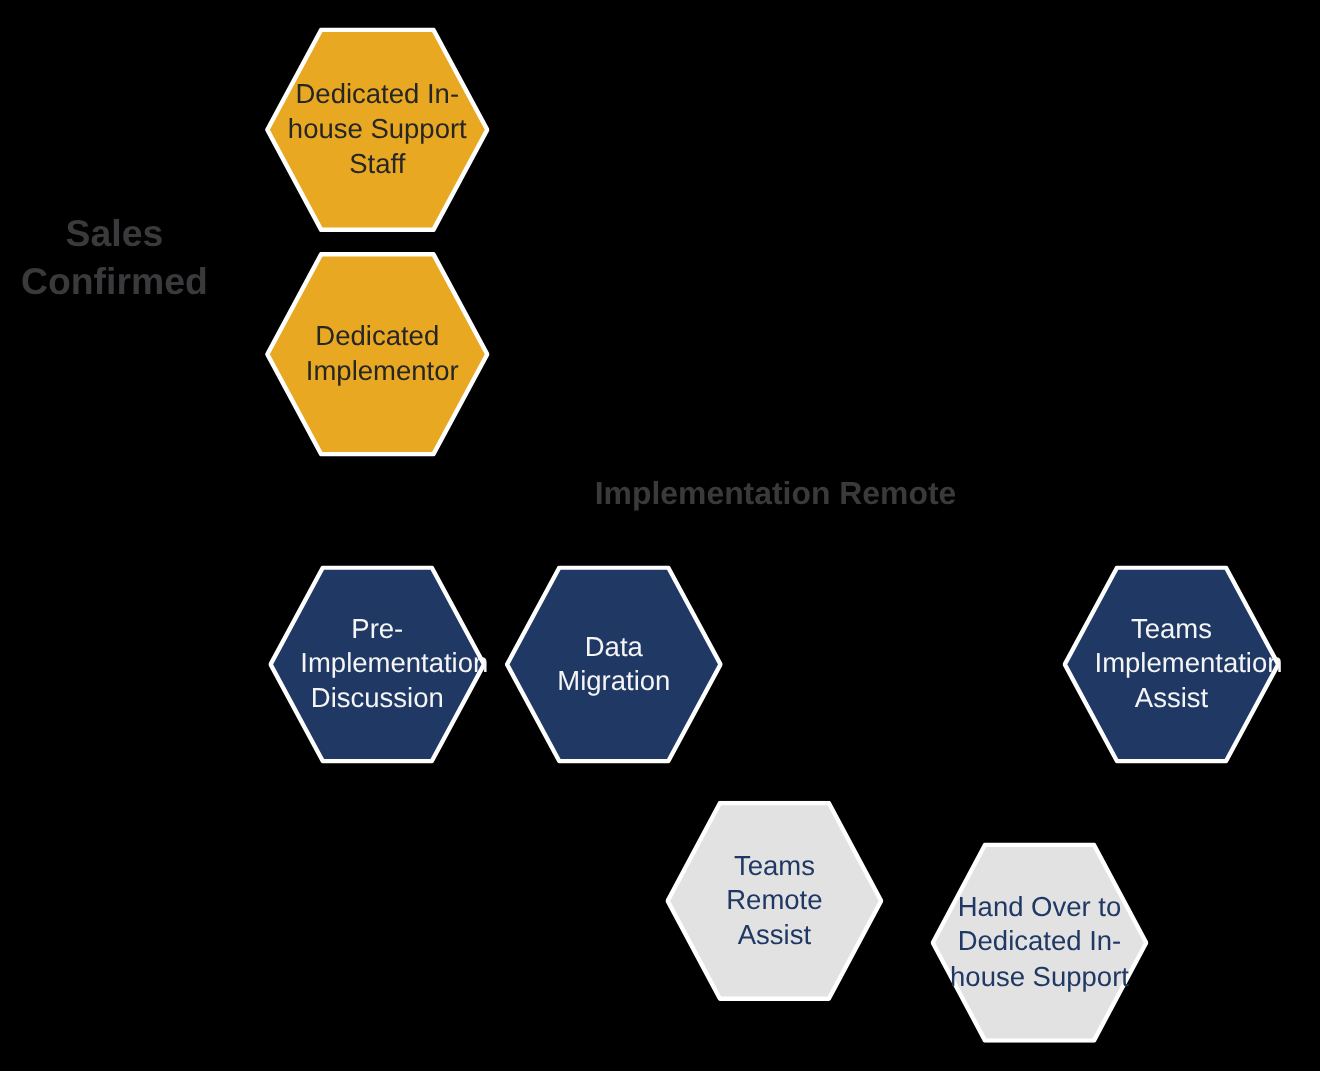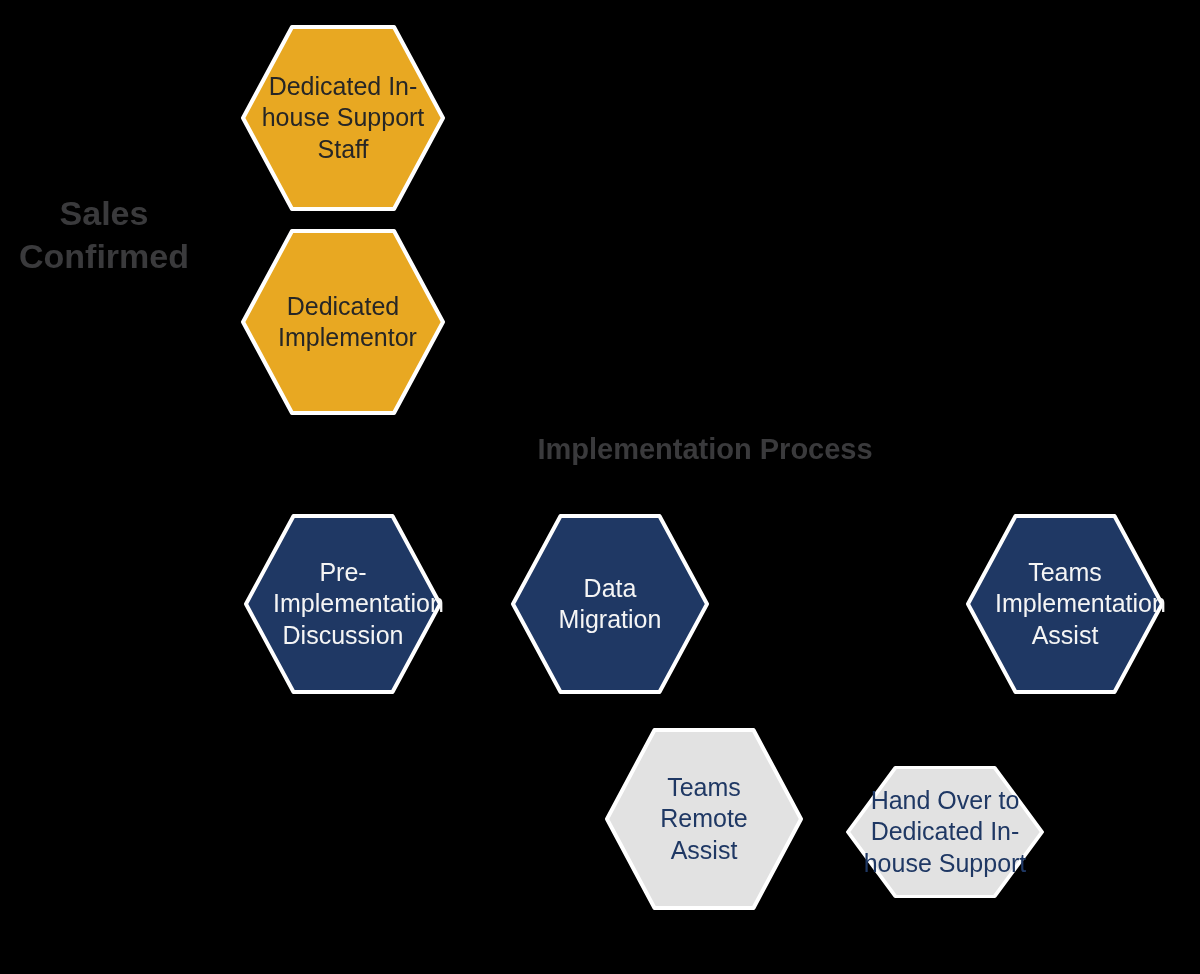--- a/index.html
+++ b/index.html
@@ -71,21 +71,21 @@
   .hex.navy .hex-label { color: var(--text-light, #F5F5F5); }
   .hex.gray .hex-label { color: var(--text-navy, #1F3864); }
 </style>
 </head>
 <body>
 
 <div class="canvas">
 
   <div class="side-label">Sales Confirmed</div>
 
-  <div class="process-title">Implementation Process</div>
+  <div class="process-title">Implementation Remote</div>
 
   <div class="hex gold wide-label" style="left:241px; top:25px; width:204px; height:186px;">
     <svg viewBox="0 0 200 182" preserveAspectRatio="none">
       <polygon points="50,2 150,2 198,91 150,180 50,180 2,91"></polygon>
     </svg>
     <div class="hex-label">
       <span>Dedicated In-house Support Staff</span>
     </div>
   </div>
 
@@ -100,21 +100,21 @@
 
   <div class="hex gold" style="left:241px; top:229px; width:204px; height:186px;">
     <svg viewBox="0 0 200 182" preserveAspectRatio="none">
       <polygon points="50,2 150,2 198,91 150,180 50,180 2,91"></polygon>
     </svg>
     <div class="hex-label">
       <span style="max-width:130px">Dedicated Implementor</span>
     </div>
   </div>
 
-  <div class="hex navy" style="left:511px; top:514px; width:198px; height:180px;">
+  <div class="hex navy" style="left:459px; top:514px; width:198px; height:180px;">
     <svg viewBox="0 0 200 182" preserveAspectRatio="none">
       <polygon points="50,2 150,2 198,91 150,180 50,180 2,91"></polygon>
     </svg>
     <div class="hex-label">
       <span>Data Migration</span>
     </div>
   </div>
 
 
   <div class="hex navy" style="left:966px; top:514px; width:198px; height:180px;">
@@ -128,21 +128,21 @@
 
   <div class="hex gray" style="left:605px; top:728px; width:198px; height:182px;">
     <svg viewBox="0 0 200 182" preserveAspectRatio="none">
       <polygon points="50,2 150,2 198,91 150,180 50,180 2,91"></polygon>
     </svg>
     <div class="hex-label">
       <span>Teams Remote Assist</span>
     </div>
   </div>
 
-  <div class="hex gray wide-label" style="left:846px; top:766px; width:198px; height:132px;">
+  <div class="hex gray wide-label" style="left:846px; top:766px; width:198px; height:182px;">
     <svg viewBox="0 0 200 182" preserveAspectRatio="none">
       <polygon points="50,2 150,2 198,91 150,180 50,180 2,91"></polygon>
     </svg>
     <div class="hex-label">
       <span>Hand Over to Dedicated In-house Support</span>
     </div>
   </div>
 
 </div>
 

